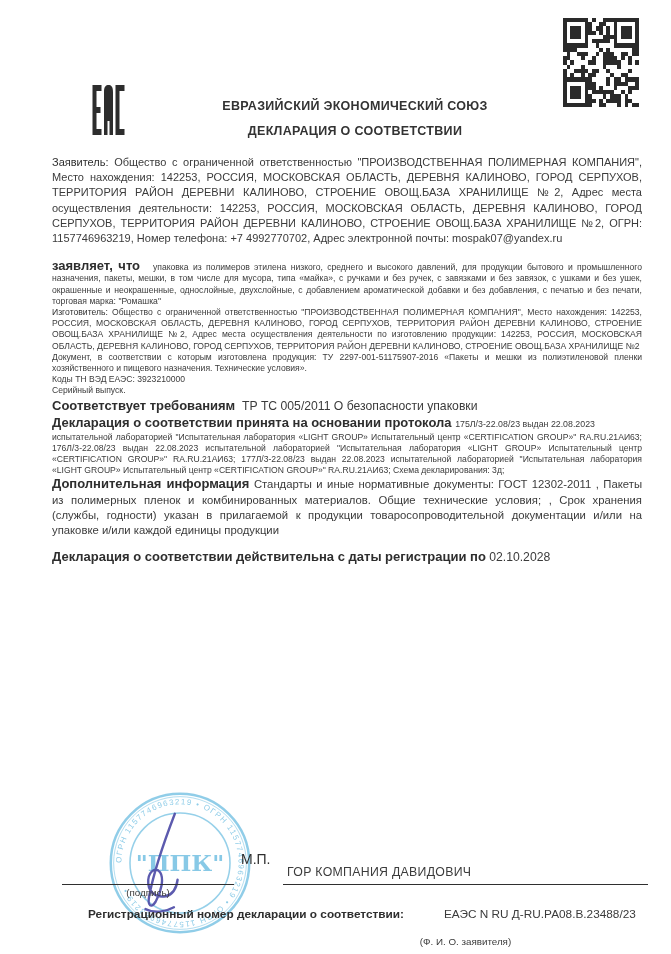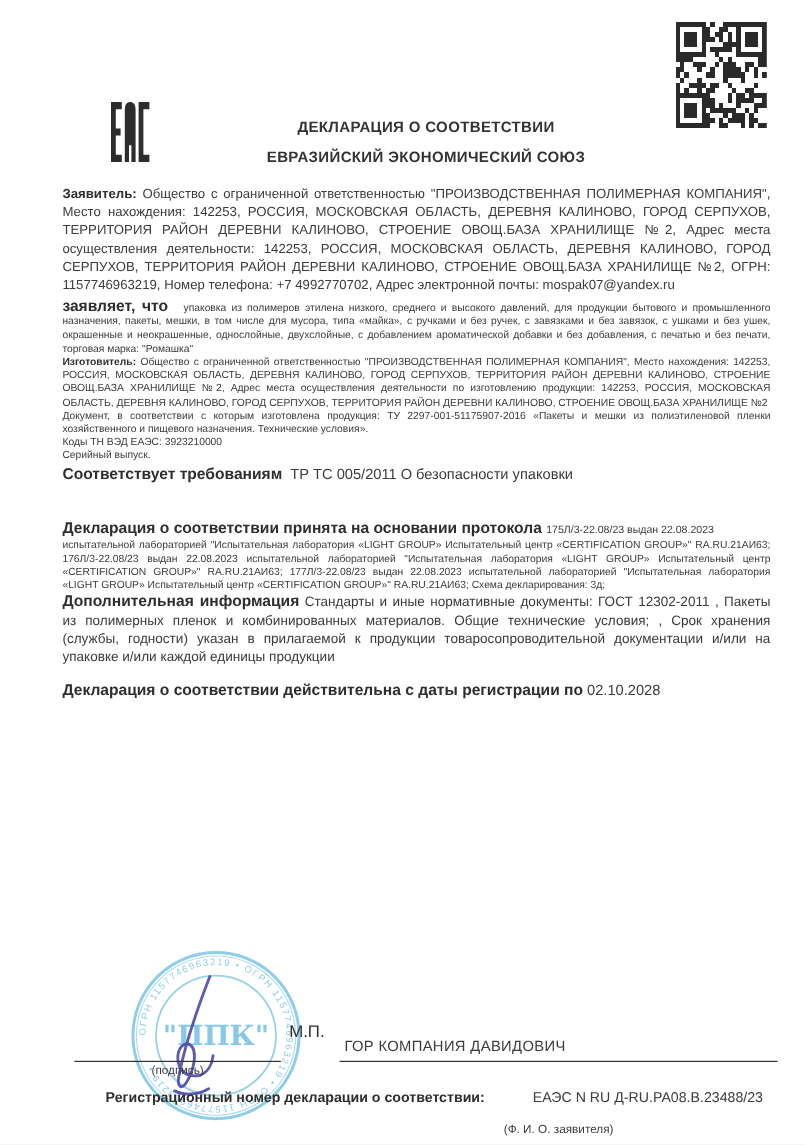--- a/index.html
+++ b/index.html
@@ -12,27 +12,27 @@
   .eac-logo{position:absolute; left:92px; top:85px; width:33px; height:50px;}
   .doc-title{
     position:absolute; left:140px; top:94px; width:430px;
     text-align:center; font-weight:bold; font-size:12.5px; line-height:25px;
     color:#333; letter-spacing:.3px;
   }
   .qr{position:absolute; left:563px; top:18px; width:76px; height:89px;}
   
   .body{position:absolute; left:52px; top:155px; width:590px;}
   .body p{margin:0;}
-  .lbl{font-weight:bold; color:#2e2e2e;}
+  .lbl{font-weight:normal; color:#2e2e2e;}
   .para{font-size:11px; line-height:15.2px; text-align:justify;}
   .h{font-weight:bold; font-size:13px; color:#2e2e2e;}
   .small{font-size:8.6px; line-height:11.2px; text-align:justify;}
-  .sec-declares{margin-top:3px;}
+  .sec-declares{margin-top:14px;}
   .sec-complies{margin-top:9px; font-size:12.2px; line-height:17px;}
-  .sec-protocol{margin-top:28px;}
+  .sec-protocol{margin-top:0;}
   .sec-protocol .head{font-size:13px; line-height:16px;}
   .sec-protocol .val{font-size:8.8px;}
   .sec-additional{margin-top:8px; font-size:11.3px; line-height:15.2px; text-align:justify;}
   .sec-validity{margin-top:10px; font-size:12.2px; line-height:18px;}
   .sec-validity .date{font-weight:normal;}
   
   .stamp{position:absolute; left:105px; top:788px; width:150px; height:150px; z-index:1;}
   .signature{position:absolute; left:118px; top:806px; width:110px; height:120px; z-index:2;}
   .mp{position:absolute; left:241px; top:851px; font-weight:normal; font-size:14px; color:#2e2e2e; z-index:3;}
   .sig-line{position:absolute; left:62px; top:884px; width:172px; border-top:1.6px solid #2f2f2f; z-index:3;}
@@ -55,22 +55,22 @@
 
   <svg class="eac-logo" viewBox="0 0 64 100" xmlns="http://www.w3.org/2000/svg">
     <g fill="#2d2d2d">
       <path d="M0 0 H18 V12 H8 V44 H16 V56 H8 V88 H18 V100 H0 Z"></path>
       <path d="M23 100 V14 C23 3 27 0 32 0 C37 0 41 3 41 14 V100 H34 V72 H30 V100 Z"></path>
       <path d="M46 0 H64 V12 H54 V88 H64 V100 H46 Z"></path>
     </g>
   </svg>
 
   <div class="doc-title">
+    <div>ЕВРАЗИЙСКИЙ ЭКОНОМИЧЕСКИЙ СОЮЗ</div>
     <div>ДЕКЛАРАЦИЯ О СООТВЕТСТВИИ</div>
-    <div>ЕВРАЗИЙСКИЙ ЭКОНОМИЧЕСКИЙ СОЮЗ</div>
   </div>
 
   <svg id="qr-svg" class="qr" viewBox="0 0 21 21" preserveAspectRatio="none" shape-rendering="crispEdges" xmlns="http://www.w3.org/2000/svg">
       <g fill="#2a2a2a">
         <rect x="8" y="0" width="1" height="1"></rect>
         <rect x="11" y="0" width="1" height="1"></rect>
         <rect x="12" y="0" width="1" height="1"></rect>
         <rect x="13" y="0" width="1" height="1"></rect>
         <rect x="7" y="1" width="1" height="1"></rect>
         <rect x="10" y="1" width="1" height="1"></rect>

